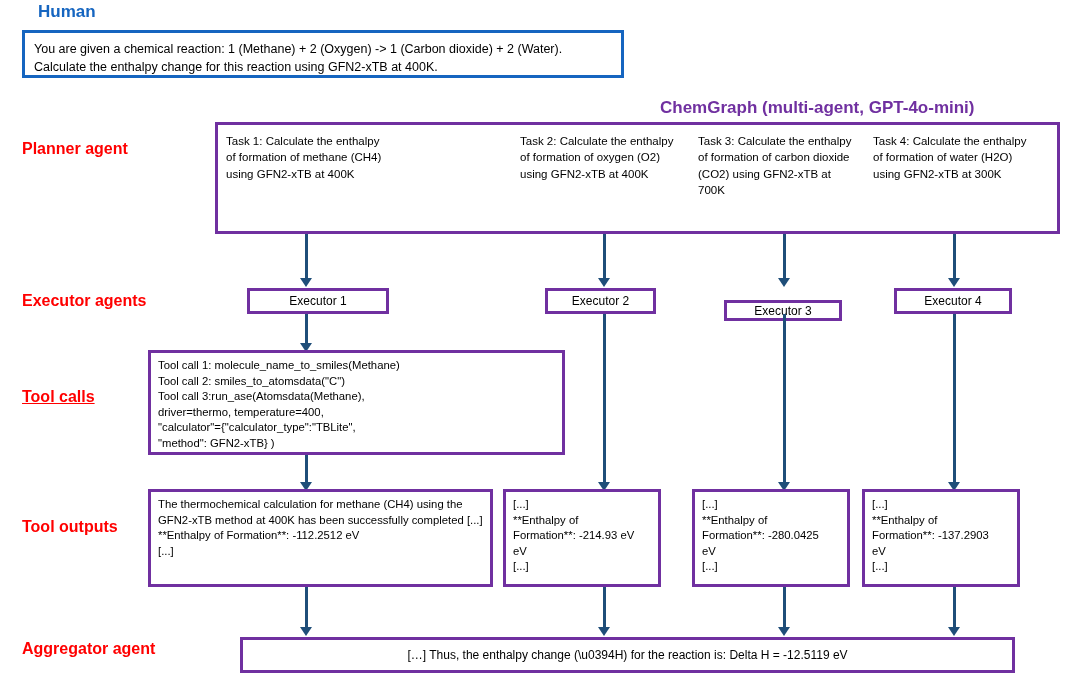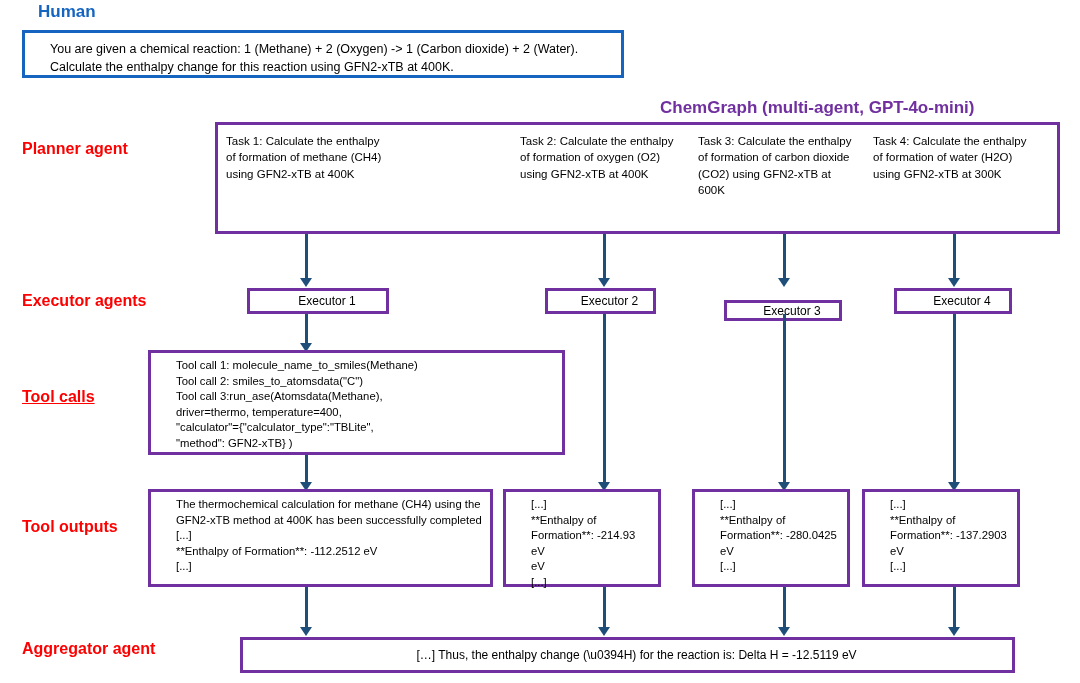--- a/index.html
+++ b/index.html
@@ -41,28 +41,27 @@
   }
 
   
   .box-blue {
     border: 3px solid #1565C0;
     background: #ffffff;
   }
   .box-purple {
     border: 3px solid #7030A0;
     background: #ffffff;
-    padding-left: 18px;
   }
 
   .human-text {
     font-size: 12.5px;
     color: #000000;
     line-height: 1.45;
-    padding: 7px 9px 0 25px;
+    padding: 7px 9px 0 9px;
   }
 
   .planner-cell {
     font-size: 11.5px;
     color: #000;
     line-height: 1.42;
     white-space: pre-line;
   }
 
   .exec-box {
@@ -118,21 +117,21 @@
 
 <div class="abs row-label" style="left:22px; top:140px;">Planner agent</div>
 <div class="abs row-label" style="left:22px; top:292px;">Executor agents</div>
 <div class="abs row-label" style="left:22px; top:388px;text-decoration:underline;">Tool calls</div>
 <div class="abs row-label" style="left:22px; top:518px;">Tool outputs</div>
 <div class="abs row-label" style="left:22px; top:640px;">Aggregator agent</div>
 
 <div class="abs box-purple" style="left:215px; top:122px; width:845px; height:112px;">
   <div class="abs planner-cell" style="left:8px; top:8px; width:160px;">Task 1: Calculate the enthalpy of formation of methane (CH4) using GFN2-xTB at 400K</div>
   <div class="abs planner-cell" style="left:302px; top:8px; width:160px;">Task 2: Calculate the enthalpy of formation of oxygen (O2) using GFN2-xTB at 400K</div>
-  <div class="abs planner-cell" style="left:480px; top:8px; width:160px;">Task 3: Calculate the enthalpy of formation of carbon dioxide (CO2) using GFN2-xTB at 600K</div>
+  <div class="abs planner-cell" style="left:480px; top:8px; width:160px;">Task 3: Calculate the enthalpy of formation of carbon dioxide (CO2) using GFN2-xTB at 700K</div>
   <div class="abs planner-cell" style="left:655px; top:8px; width:160px;">Task 4: Calculate the enthalpy of formation of water (H2O) using GFN2-xTB at 300K</div>
 </div>
 
 <div class="arrow-line" style="left:305px; top:234px; height:46px;"></div>
 <div class="arrow-head" style="left:300px; top:278px;"></div>
 
 <div class="arrow-line" style="left:603px; top:234px; height:46px;"></div>
 <div class="arrow-head" style="left:598px; top:278px;"></div>
 
 <div class="arrow-line" style="left:783px; top:234px; height:46px;"></div>

